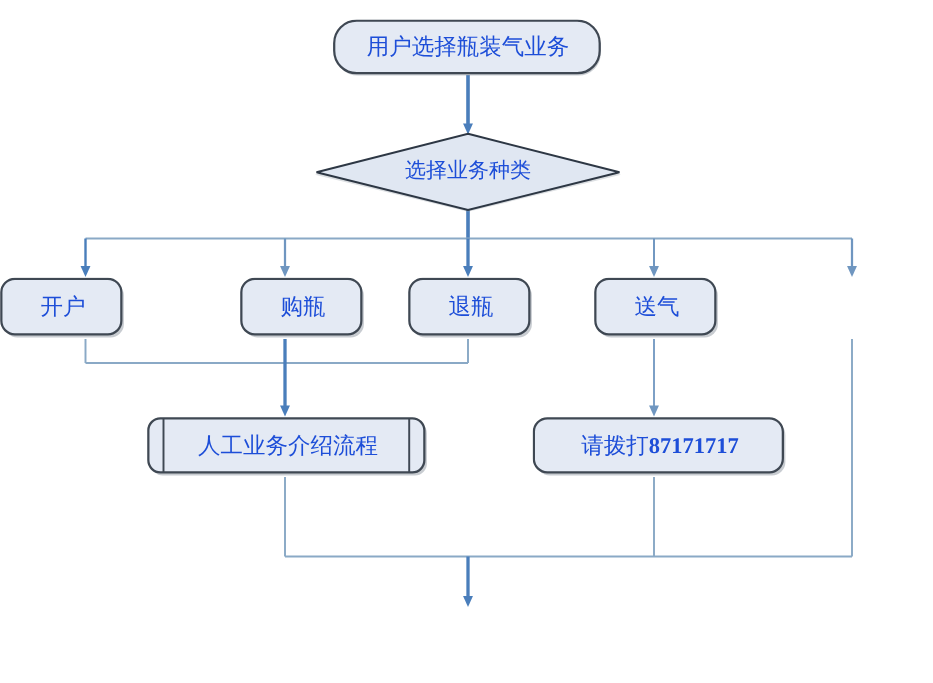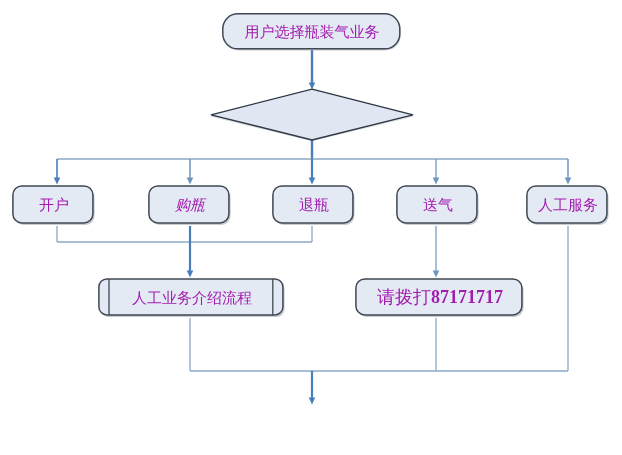--- a/index.html
+++ b/index.html
@@ -1,27 +1,27 @@
 <!DOCTYPE html>
 <html><head>
 <meta charset="utf-8">
 <style>
   html,body{margin:0;padding:0;background:#ffffff;}
   body{width:622px;height:455px;overflow:hidden;
        font-family:"Liberation Serif","DejaVu Serif",serif;}
   #canvas{position:relative;width:622px;height:455px;background:#fff;}
   svg.layer{position:absolute;left:0;top:0;width:622px;height:455px;}
   .node{position:absolute;display:flex;align-items:center;justify-content:center;
-        box-sizing:border-box;color:#a21caf;text-align:center;line-height:1.1;}
+        box-sizing:border-box;color:#1d4ed8;text-align:center;line-height:1.1;}
   .shape-bg{position:absolute;left:0;top:0;width:100%;height:100%;}
   .node .label{position:relative;z-index:2;white-space:nowrap;}
   .term{font-size:15px;}
   .proc{font-size:15px;}
   .dec{font-size:14px;}
-  .phone{font-size:18px;justify-content:center;}
+  .phone{font-size:15px;justify-content:center;}
   .phone .num{font-weight:bold;font-family:"Liberation Serif","DejaVu Serif",serif;}
   .predef{font-size:15px;}
 </style>
 </head>
 <body>
 
 <div id="canvas">
 
   <svg class="layer" viewBox="0 0 622 455">
     <defs>
@@ -70,31 +70,32 @@
       <rect x="0.8" y="0.8" width="177" height="35" rx="15" ry="15" fill="#e4eaf4" stroke="#3f4853" stroke-width="1.5"></rect>
     </svg>
     <span class="label">用户选择瓶装气业务</span>
   </div>
 
   <div class="node dec" style="left:208px;top:88px;width:208px;height:54px;">
     <svg class="shape-bg" viewBox="0 0 208 54" preserveAspectRatio="none">
       <polygon points="104,2.8 206,28.5 104,53.2 2,28.5" fill="#9aa2ab" opacity="0.35"></polygon>
       <polygon points="104,1.2 205,26.8 104,52 3,26.8" fill="#e0e7f2" stroke="#2d3744" stroke-width="1.3"></polygon>
     </svg>
+    <span class="label">选择业务种类</span>
   </div>
 
-  <div class="node proc" style="left:12px;top:185px;width:84px;height:41px;">
+  <div class="node proc" style="left:0;top:185px;width:84px;height:41px;">
     <svg class="shape-bg" viewBox="0 0 84 41" preserveAspectRatio="none">
       <rect x="2.6" y="3" width="80" height="37" rx="9" ry="9" fill="#9aa2ab" opacity="0.55"></rect>
       <rect x="0.9" y="0.9" width="80" height="37" rx="9" ry="9" fill="#e4eaf4" stroke="#3f4853" stroke-width="1.5"></rect>
     </svg>
     <span class="label">开户</span>
   </div>
 
-  <div class="node proc" style="left:148px;top:185px;width:84px;height:41px;font-style:italic;">
+  <div class="node proc" style="left:160px;top:185px;width:84px;height:41px;">
     <svg class="shape-bg" viewBox="0 0 84 41" preserveAspectRatio="none">
       <rect x="2.6" y="3" width="80" height="37" rx="9" ry="9" fill="#9aa2ab" opacity="0.55"></rect>
       <rect x="0.9" y="0.9" width="80" height="37" rx="9" ry="9" fill="#e4eaf4" stroke="#3f4853" stroke-width="1.5"></rect>
     </svg>
     <span class="label">购瓶</span>
   </div>
 
   <div class="node proc" style="left:272px;top:185px;width:84px;height:41px;justify-content:center;">
     <svg class="shape-bg" viewBox="0 0 84 41" preserveAspectRatio="none">
       <rect x="2.6" y="3" width="80" height="37" rx="9" ry="9" fill="#9aa2ab" opacity="0.55"></rect>
@@ -104,27 +105,20 @@
   </div>
 
   <div class="node proc" style="left:396px;top:185px;width:84px;height:41px;text-align:center;">
     <svg class="shape-bg" viewBox="0 0 84 41" preserveAspectRatio="none">
       <rect x="2.6" y="3" width="80" height="37" rx="9" ry="9" fill="#9aa2ab" opacity="0.55"></rect>
       <rect x="0.9" y="0.9" width="80" height="37" rx="9" ry="9" fill="#e4eaf4" stroke="#3f4853" stroke-width="1.5"></rect>
     </svg>
     <span class="label">送气</span>
   </div>
 
-  <div class="node proc" style="left:526px;top:185px;width:84px;height:41px;">
-    <svg class="shape-bg" viewBox="0 0 84 41" preserveAspectRatio="none">
-      <rect x="2.6" y="3" width="80" height="37" rx="9" ry="9" fill="#9aa2ab" opacity="0.55"></rect>
-      <rect x="0.9" y="0.9" width="80" height="37" rx="9" ry="9" fill="#e4eaf4" stroke="#3f4853" stroke-width="1.5"></rect>
-    </svg>
-    <span class="label">人工服务</span>
-  </div>
 
   <div class="node predef" style="left:98px;top:278px;width:188px;height:40px;">
     <svg class="shape-bg" viewBox="0 0 188 40" preserveAspectRatio="none">
       <rect x="2.6" y="3" width="184" height="36" rx="8" ry="8" fill="#9aa2ab" opacity="0.55"></rect>
       <rect x="0.9" y="0.9" width="184" height="36" rx="8" ry="8" fill="#e4eaf4" stroke="#3f4853" stroke-width="1.5"></rect>
       <line x1="11" y1="0.9" x2="11" y2="36.9" stroke="#3f4853" stroke-width="1.3"></line>
       <line x1="174.8" y1="0.9" x2="174.8" y2="36.9" stroke="#3f4853" stroke-width="1.3"></line>
     </svg>
     <span class="label">人工业务介绍流程</span>
   </div>

